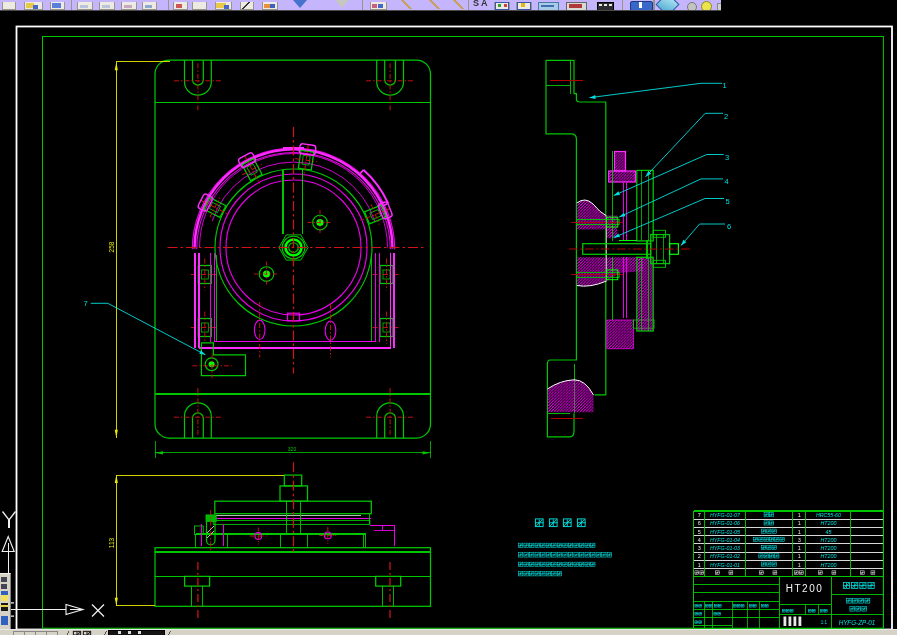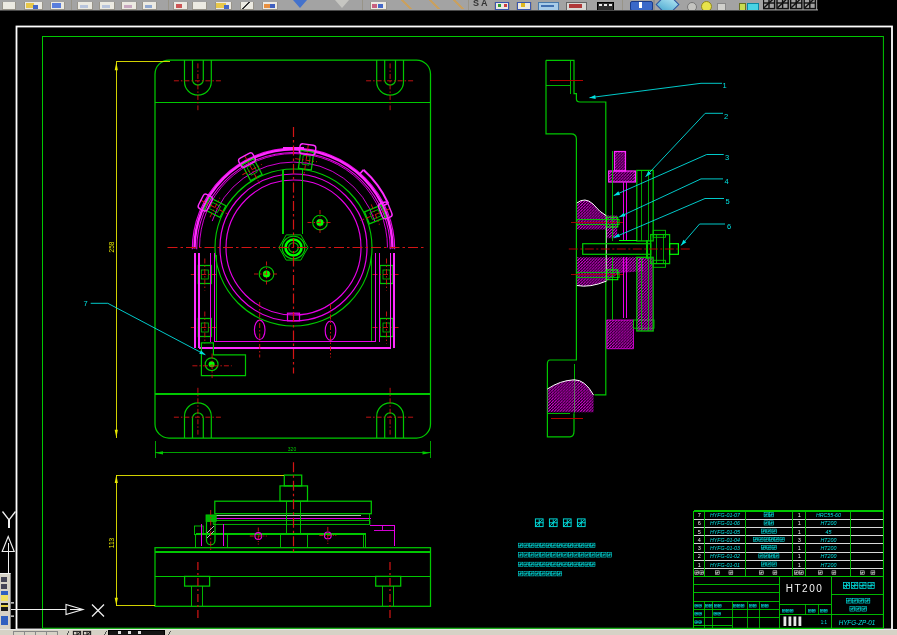--- a/index.html
+++ b/index.html
@@ -927,21 +927,21 @@
     <line x1="8.2" y1="543" x2="8.2" y2="551.5" stroke="#f0f0f0" stroke-width="1" shape-rendering="crispEdges"></line>
     <line x1="10.7" y1="609.5" x2="66" y2="609.5" stroke="#f0f0f0" stroke-width="1.2" shape-rendering="crispEdges"></line>
     <path d="M83,609.5 L66,604.5 L66,614.5 Z" fill="none" stroke="#f0f0f0" stroke-width="1.1"></path>
     <line x1="70" y1="609.5" x2="83" y2="609.5" stroke="#f0f0f0" stroke-width="1" shape-rendering="crispEdges"></line>
     <path d="M14,602.9 L9.5,602.9 L9.5,616.1 L14,616.1" fill="none" stroke="#f0f0f0" stroke-width="1.1"></path>
     <line x1="92" y1="604.5" x2="104" y2="616.5" stroke="#f0f0f0" stroke-width="1.3"></line>
     <line x1="104" y1="604.5" x2="92" y2="616.5" stroke="#f0f0f0" stroke-width="1.3"></line>
     <path d="M2.5,511.5 L9,520 L15.5,511.5" fill="none" stroke="#f0f0f0" stroke-width="1.3"></path>
     <line x1="9" y1="520" x2="9" y2="528" stroke="#f0f0f0" stroke-width="1.3" shape-rendering="crispEdges"></line>
 </svg>
-<div style="position:absolute;left:0;top:0;width:818px;height:10px;background:#a3a3a3;border-bottom:1px solid #4a4a4a;overflow:hidden;text-decoration:underline;">
+<div style="position:absolute;left:0;top:0;width:721px;height:10px;background:#c4b5fd;border-bottom:1px solid #4a4a4a;overflow:hidden;text-decoration:underline;">
     <div style="position:absolute;left:2px;top:2px;width:12px;height:7px;background:#eceae2;border:1px solid #98948a;border-top:none;"></div>
     <div style="position:absolute;left:24px;top:2px;width:17px;height:7px;background:#eceae2;border:1px solid #98948a;border-top:none;"></div>
     <div style="position:absolute;left:26px;top:3px;width:8px;height:5px;background:#e8c84a;"></div>
     <div style="position:absolute;left:33px;top:5px;width:5px;height:4px;background:#4468c8;"></div>
     <div style="position:absolute;left:50px;top:2px;width:13px;height:7px;background:#eceae2;border:1px solid #98948a;border-top:none;"></div>
     <div style="position:absolute;left:52px;top:3px;width:9px;height:5px;background:#5a7edc;"></div>
     <div style="position:absolute;left:71px;top:0px;width:1px;height:10px;background:#989488;"></div>
     <div style="position:absolute;left:77px;top:2px;width:14px;height:7px;background:#eceae2;border:1px solid #98948a;border-top:none;"></div>
     <div style="position:absolute;left:80px;top:5px;width:8px;height:3px;background:#b8c4dc;"></div>
     <div style="position:absolute;left:99px;top:2px;width:14px;height:7px;background:#eceae2;border:1px solid #98948a;border-top:none;"></div>

